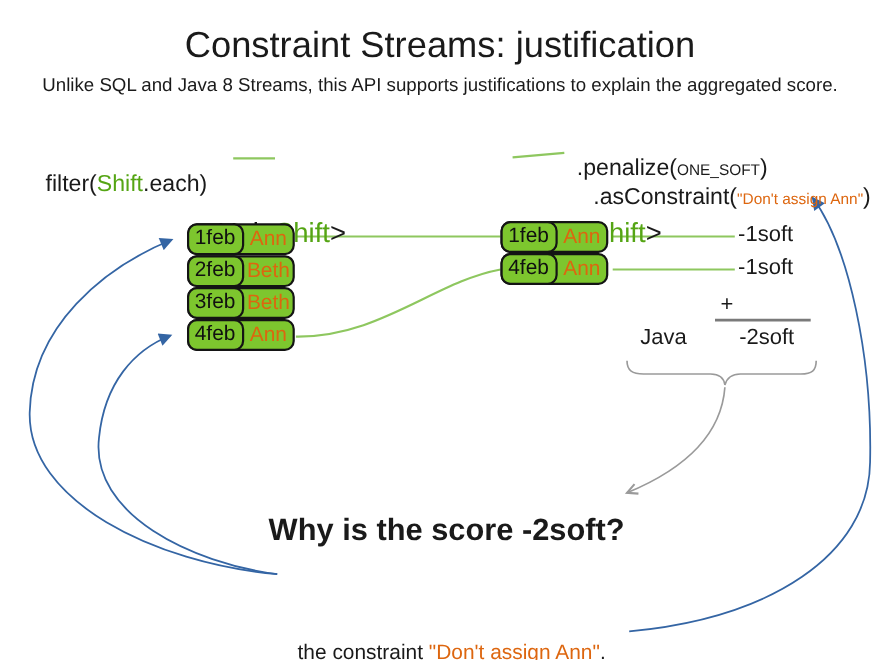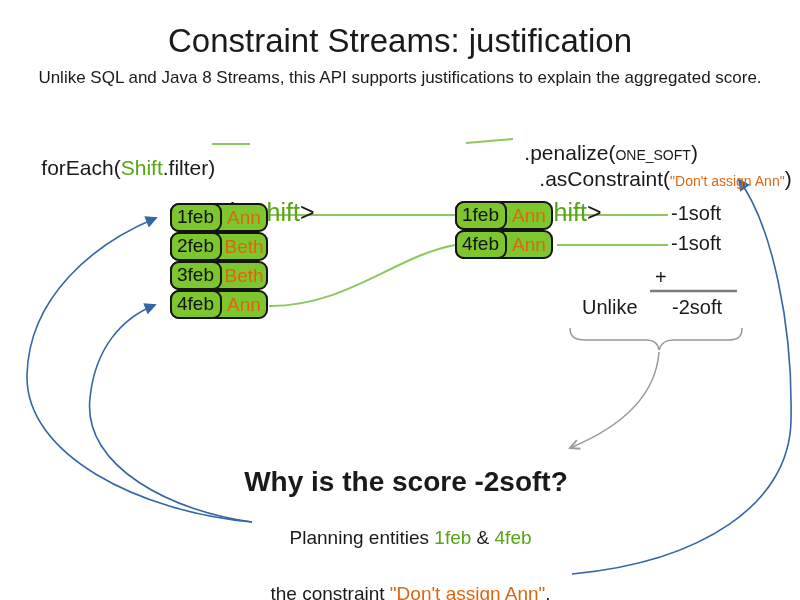--- a/index.html
+++ b/index.html
@@ -80,21 +80,21 @@
 
     <path d="M 252 522 C 140 512, 25 455, 27 375 C 29 296, 95 243, 156 218" class="ln-blue" marker-end="url(#mBlue)"></path>
     <path d="M 252 522 C 175 512, 82 468, 90 398 C 95 348, 122 318, 155 305" class="ln-blue" marker-end="url(#mBlue)"></path>
     <path d="M 572 574 C 700 562, 790 505, 791 420 C 793 325, 772 225, 739 180" class="ln-blue" marker-end="url(#mBlue)"></path>
   </svg>
 
   <div class="abs center title" style="top:22px;">Constraint Streams: justification</div>
   <div class="abs center subtitle" style="top:68px;">Unlike SQL and Java 8 Streams, this API supports justifications to explain the aggregated score.</div>
 
   <div class="abs code" style="left:18px;top:132px;">
-    <span>forEach(</span><span class="green">Shift</span><span>.filter)</span>
+    <span>filter(</span><span class="green">Shift</span><span>.each)</span>
   </div>
 
 
   <div class="abs code" style="left:501px;top:117px;">
     <span>.penalize(</span><span class="tiny">ONE_SOFT</span><span>)</span>
   </div>
 
   <div class="abs code" style="left:516px;top:143px;">
     <span>.asConstraint(</span><span class="tiny orange">"Don't assign Ann"</span><span>)</span>
   </div>
@@ -133,27 +133,24 @@
     </div>
     <div class="shift-row">
       <div class="emp-cell">Ann</div>
       <div class="date-cell">4feb</div>
     </div>
   </div>
 
   <div class="abs penalty" style="left:671px;top:202px;">-1soft</div>
   <div class="abs penalty" style="left:671px;top:232px;">-1soft</div>
   <div class="abs plus" style="left:655px;top:266px;">+</div>
-  <div class="abs scoretxt" style="left:582px;top:296px;">Unlike</div>
+  <div class="abs scoretxt" style="left:582px;top:296px;">Java</div>
   <div class="abs scoretxt" style="left:672px;top:296px;">-2soft</div>
 
   <div class="abs center why" style="top:466px;left:6px;">Why is the score -2soft?</div>
 
-  <div class="abs center expl" style="top:505px;">
-    <span>Planning entities </span><span class="green">1feb</span><span> &amp; </span><span class="green">4feb</span>
-  </div>
 
 
   <div class="abs center expl" style="top:561px;">
     <span>the constraint </span><span class="orange">"Don't assign Ann"</span><span>.</span>
   </div>
 
 </div>
 
 </body></html>

